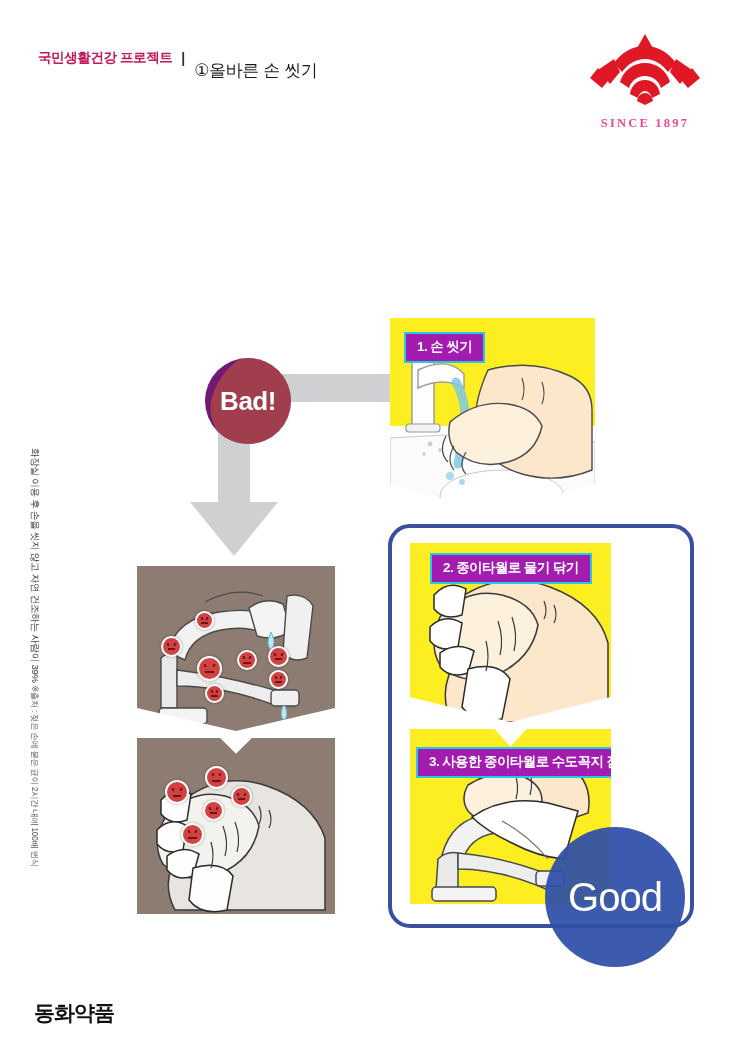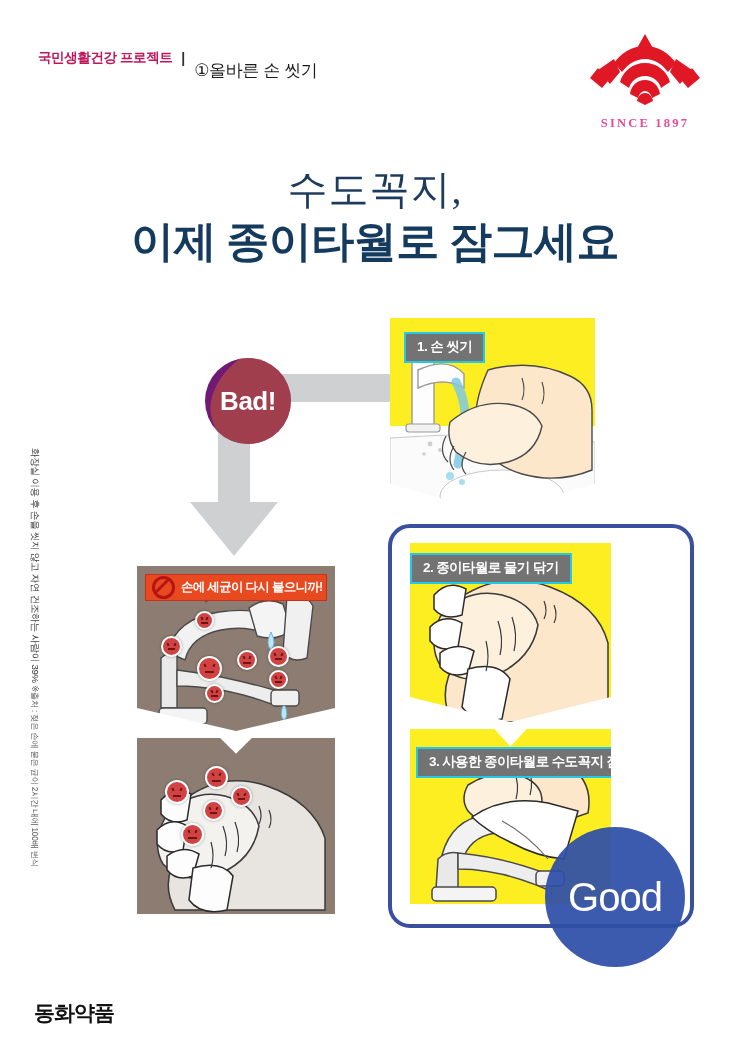--- a/index.html
+++ b/index.html
@@ -65,21 +65,21 @@
   
   .good-badge{
     position:absolute;left:545px;top:827px;width:140px;height:140px;border-radius:50%;
     background:#2f4fa8;opacity:.93;
     display:flex;align-items:center;justify-content:center;z-index:9;
   }
   .good-badge .t{color:#fff;font-size:40px;font-weight:normal;letter-spacing:-1px;}
 
   
   .chip{
-    position:absolute;background:#737373;border:2px solid #25c9e8;
+    position:absolute;background:#a21caf;border:2px solid #25c9e8;
     color:#fff;font-size:13.5px;font-weight:bold;letter-spacing:-0.6px;
     padding:4px 11px 5px 11px;z-index:6;white-space:nowrap;
   }
 
   
   .panel1{
     position:absolute;left:390px;top:318px;width:205px;height:195px;
     filter:drop-shadow(2px 3px 3px rgba(0,0,0,.22));
     clip-path:polygon(0 0,100% 0,100% 85%,50% 100%,0 85%);
     background:#ffffff;overflow:hidden;
@@ -110,21 +110,21 @@
   .germ i{position:absolute;left:28%;right:28%;bottom:27%;height:2px;background:#6d1414;display:block;}
 
   
   .goodframe{
     position:absolute;left:388px;top:524px;width:298px;height:396px;
     border:4px solid #3a4fa0;border-radius:22px;background:#fff;
   }
   .panel2{position:absolute;left:410px;top:543px;width:201px;height:179px;
     background:#fcee21;filter:drop-shadow(2px 2px 3px rgba(0,0,0,.2));
     clip-path:polygon(0 0,100% 0,100% 86%,50% 100%,0 86%);overflow:hidden;}
-  .panel2 .chip{left:0;top:10px;}
+  .panel2 .chip{left:20px;top:10px;}
   .panel3{position:absolute;left:410px;top:729px;width:201px;height:175px;
     background:#fcee21;filter:drop-shadow(2px 2px 3px rgba(0,0,0,.2));
     clip-path:polygon(0 0,42% 0,50% 10%,58% 0,100% 0,100% 100%,0 100%);overflow:hidden;}
   .panel3 .chip{left:6px;top:18px;}
 
   
   .footer{position:absolute;left:34px;bottom:34px;margin-top:8px;}
   .footer .brand{font-size:21px;font-weight:bold;color:#111;letter-spacing:-1px;}
 
   .art{position:absolute;inset:0;}
@@ -150,24 +150,20 @@
         <path d="M108 42 L116 52 L104 62 L98 55 Z"></path>
         <path d="M14 42 L6 52 L18 62 L24 55 Z"></path>
         <path d="M61 37 C73 37 83 45 86 56 L77 62 C75 55 69 50 61 50 C53 50 47 55 45 62 L36 56 C39 45 49 37 61 37 Z"></path>
         <path d="M61 54 C69 54 75 60 76 68 L68 72 C67 68 64 65 61 65 C58 65 55 68 54 72 L46 68 C47 60 53 54 61 54 Z"></path>
         <path d="M61 67 C65 67 68 70 69 75 L61 79 L53 75 C54 70 57 67 61 67 Z"></path>
       </g>
     </svg>
     <div class="since">SINCE 1897</div>
   </div>
 
-  <div class="headline">
-    <div class="l1">수도꼭지,</div>
-    <div class="l2">이제 종이타월로 잠그세요</div>
-  </div>
 
   <div class="sidenote">
     <span>화장실 이용 후 손을 씻지 않고 자연 건조하는 사람이 39%</span>
     <span class="src">※출처 : 젖은 손에 묻은 균이 2시간 내에 100배 번식</span>
   </div>
 
   <div class="arrow-wrap">
     <svg width="210" height="200" viewBox="0 0 210 200">
       <path d="M200 8 L200 36 L60 36 L60 136 L88 136 L44 190 L0 136 L28 136 L28 8 Z" fill="#cfd0d2"></path>
     </svg>
@@ -210,26 +206,20 @@
       <path d="M24 92 q6 -6 16 -6 l0 56 l-16 0 Z" fill="#e9e9e9" stroke="#4a4a4a" stroke-width="1.4"></path>
       <rect x="22" y="142" width="48" height="16" rx="4" fill="#f4f4f4" stroke="#4a4a4a" stroke-width="1.4"></rect>
       <path d="M40 104 q50 6 104 22 l-4 14 q-52 -20 -100 -20 Z" fill="#ededed" stroke="#4a4a4a" stroke-width="1.4"></path>
       <rect x="134" y="124" width="28" height="16" rx="4" fill="#f0f0f0" stroke="#4a4a4a" stroke-width="1.4"></rect>
       <path d="M148 140 q4 10 -1 14 q-5 -4 -1 -14 Z" fill="#bfe6f4" stroke="#6ab6d6" stroke-width="1"></path>
       <path d="M112 42 q16 -12 34 -4 l8 26 q-14 12 -34 6 Z" fill="#f4f4f4" stroke="#4a4a4a" stroke-width="1.4"></path>
       <path d="M150 30 q18 -4 26 10 l-6 52 q-16 6 -24 -6 Z" fill="#f0f0f0" stroke="#4a4a4a" stroke-width="1.4"></path>
       <path d="M134 66 q6 12 0 18 q-6 -6 0 -18 Z" fill="#bfe6f4" stroke="#6ab6d6" stroke-width="1"></path>
       <path d="M68 36 q30 -16 58 -6" stroke="#4a4a4a" stroke-width="1.2" fill="none"></path>
     </svg>
-    <div class="warn">
-      <span style="display:inline-block;width:17px;height:17px;border:3px solid #b51515;border-radius:50%;position:relative;background:#e8491e;">
-        <span style="position:absolute;left:-2px;top:5px;width:19px;height:3px;background:#b51515;transform:rotate(-45deg);display:block;"></span>
-      </span>
-      <span class="t">손에 세균이 다시 붙으니까!</span>
-    </div>
     <div class="germ" style="left:58px;top:45px;width:15px;height:15px;">
         <i></i>
       </div>
     <div class="germ" style="left:24px;top:70px;width:17px;height:17px;">
         <i></i>
       </div>
     <div class="germ" style="left:60px;top:90px;width:21px;height:21px;">
         <i></i>
       </div>
     <div class="germ" style="left:100px;top:84px;width:16px;height:16px;">

